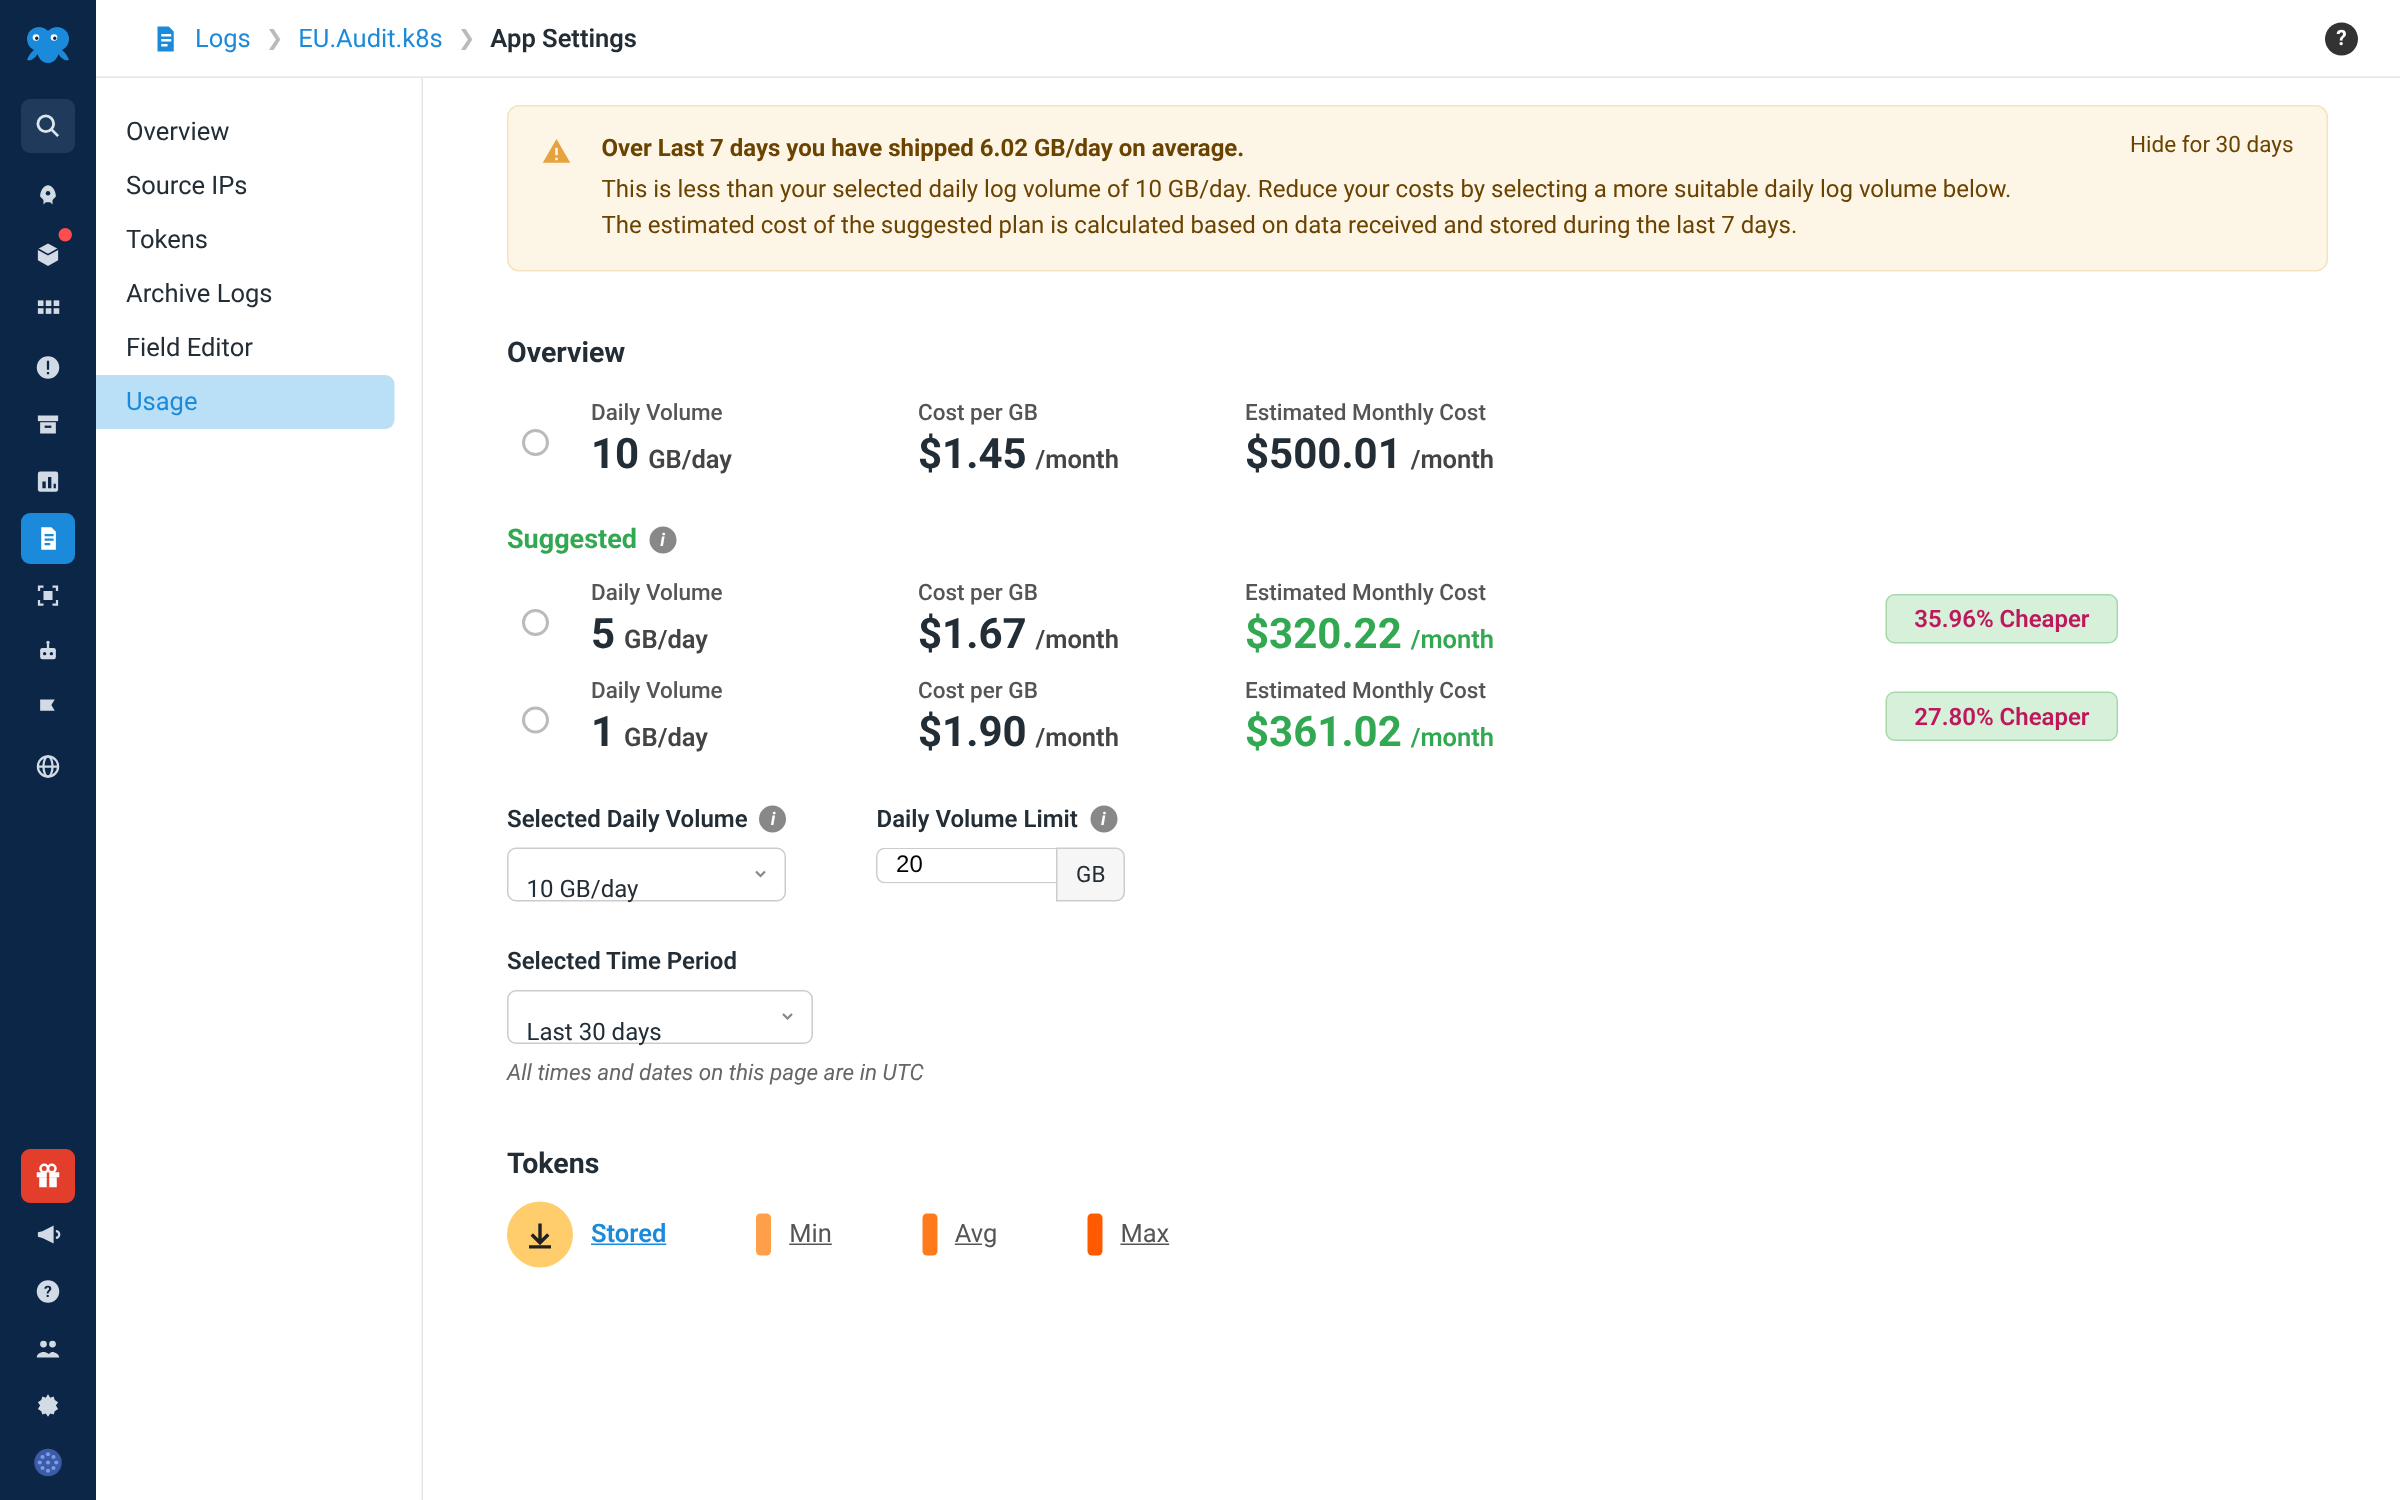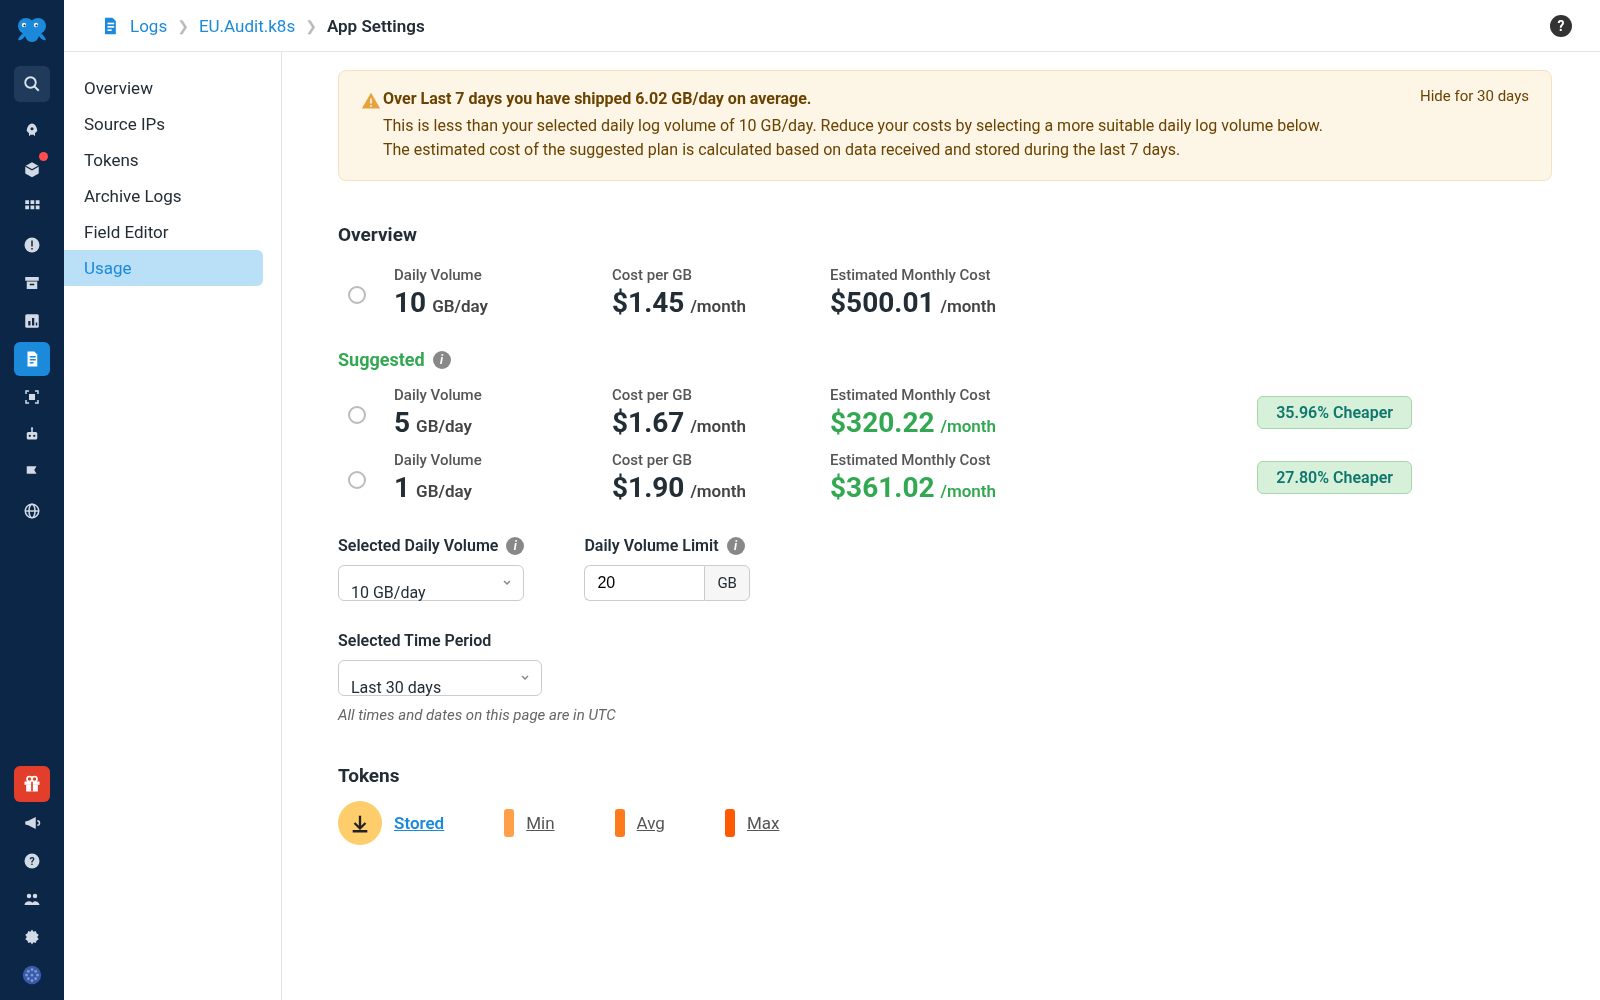--- a/index.html
+++ b/index.html
@@ -42,47 +42,47 @@
   .breadcrumb-bar .spacer { flex:1; }
   .help-btn { width:22px; height:22px; border-radius:50%; background:#333; color:#fff; display:flex; align-items:center; justify-content:center; font-weight:700; font-size:14px;}
   .doc-icon-bc { color: var(--blue); display:flex; align-items:center;}
 
   .lower { flex:1; display:flex; min-height:0; }
   .settings-sidebar { width:218px; border-right:1px solid var(--border); padding:18px 0; flex-shrink:0; }
   .settings-sidebar .s-item { padding:8px 20px; font-size:17px; cursor:pointer; border-radius:0 6px 6px 0; margin-right:18px;}
   .settings-sidebar .s-item.s-active { background: var(--blue-light); color: var(--blue); }
 
   .content { flex:1; overflow-y:auto; padding: 18px 48px 40px 56px; min-width:0;}
-  .alert-box { background: var(--warn-bg); border:1px solid var(--warn-border); border-radius:8px; padding:18px 22px 18px 22px; display:flex; gap:2px; position:relative;}
+  .alert-box { background: var(--warn-bg); border:1px solid var(--warn-border); border-radius:8px; padding:18px 22px 18px 22px; display:flex; gap:20px; position:relative;}
   .alert-box .warn-icon { color:#e6a23c; flex-shrink:0; margin-top:2px;}
   .alert-box .alert-title { font-weight:700; color:#6b4300; font-size:16px;}
   .alert-box .alert-body { color:#6b4300; font-size:16px; margin-top:6px; line-height:1.5;}
   .alert-box .hide-link { position:absolute; right:22px; top:16px; color:#6b4300; font-size:15px; cursor:pointer;}
 
   h3.section-h { font-size:19px; font-weight:700; margin: 42px 0 10px 0;}
   .plan-row { display:flex; align-items:flex-start; gap:28px; padding:10px 0 2px 10px;}
   .radio { width:18px; height:18px; border:2px solid #bbb; border-radius:50%; margin-top:20px; flex-shrink:0;}
   .col { min-width:190px; }
   .col-lbl { font-size:15px; color:#555; font-weight:500;}
   .col-val { display:flex; align-items:baseline; gap:6px; margin-top:2px;}
   .col-val .big { font-size:28px; font-weight:700;}
   .col-val .unit { font-size:17px; font-weight:600; color:#444;}
   .col.cost .big.green, .col.cost .unit.green { color: var(--green);}
-  .cheap-badge { background: var(--badge-green-bg); border:1px solid var(--badge-green-border); color:#0f766e; padding:6px 18px; border-radius:6px; font-size:16px; font-weight:600; align-self:center; margin-left:auto; margin-right:140px; white-space:nowrap;text-align:right;}
+  .cheap-badge { background: var(--badge-green-bg); border:1px solid var(--badge-green-border); color:#be185d; padding:6px 18px; border-radius:6px; font-size:16px; font-weight:600; align-self:center; margin-left:auto; margin-right:140px; white-space:nowrap;text-align:right;}
 
   .suggested-h { display:flex; align-items:center; gap:8px; margin: 28px 0 6px 0;}
   .suggested-h .lbl { color: var(--green); font-weight:700; font-size:18px;}
   .info-ic { width:18px; height:18px; border-radius:50%; background:#888; color:#fff; font-size:12px; font-weight:700; display:inline-flex; align-items:center; justify-content:center; font-style:italic;}
 
   .form-row { display:flex; gap:60px; margin-top:30px;}
   .form-group .f-lbl { font-size:16px; font-weight:600; display:flex; align-items:center; gap:8px;}
   .select { margin-top:10px; height:36px; border:1px solid #ccc; border-radius:6px; padding:18px 40px 0 12px; background:#fff; display:flex; align-items:center; position:relative; font-size:16px; min-width:128px;}
   .select .chev { position:absolute; right:10px; top:50%; transform:translateY(-50%); color:#888;}
   .input-grp { display:flex; margin-top:10px;}
-  .input-grp input { width:120px; height:36px; border:1px solid #ccc; border-right:none; border-radius:6px 0 0 6px; padding:0 12px; font-size:16px;}
+  .input-grp input { width:120px; height:24px; border:1px solid #ccc; border-right:none; border-radius:6px 0 0 6px; padding:0 12px; font-size:16px;}
   .input-grp .suffix { height:36px; border:1px solid #ccc; border-radius:0 6px 6px 0; background:#f6f6f6; display:flex; align-items:center; padding:0 12px; font-size:15px;}
 
   .help-text { font-style:italic; color:#666; font-size:15px; margin-top:10px;}
 
   .volume-legend { display:flex; gap:60px; align-items:center; margin-top:14px;}
   .vl-item { display:flex; align-items:center; gap:12px; }
   .vl-chip { width:10px; height:28px; border-radius:3px;}
   .vl-stored-ic { width:44px; height:44px; border-radius:50%; background:#ffcd6b; display:flex; align-items:center; justify-content:center;}
   .vl-lbl.stored { color: var(--blue); font-weight:600; font-size:17px;}
   .vl-lbl { font-size:17px; color:#555;text-decoration:underline;}

